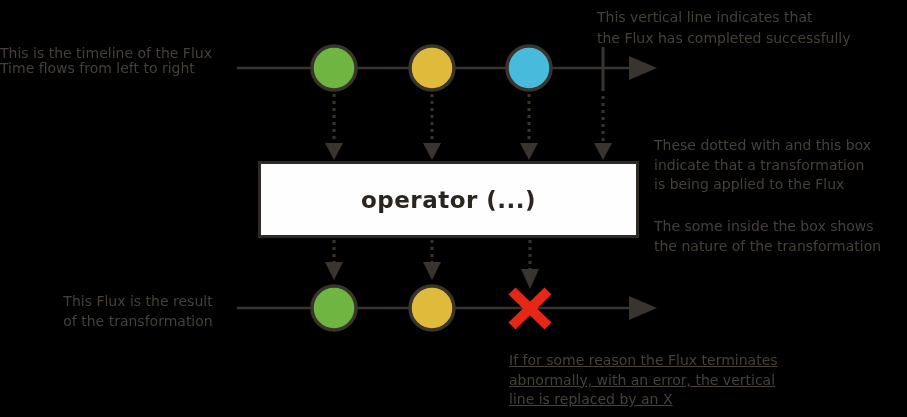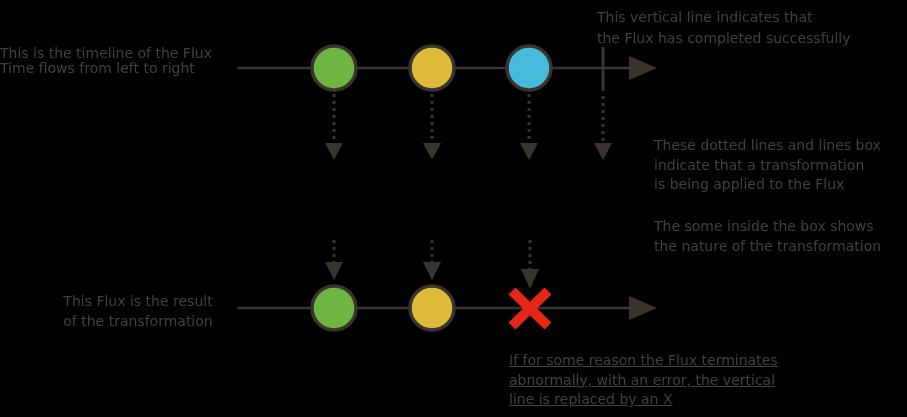--- a/index.html
+++ b/index.html
@@ -82,26 +82,29 @@
     <line class="stroke-line timeline" x1="237" y1="308" x2="629" y2="308"></line>
     <polygon class="fill-line" points="629,296 629,320 657,308"></polygon>
 
     <circle class="marble marble-green" cx="334" cy="308" r="22"></circle>
     <circle class="marble marble-yellow" cx="432" cy="308" r="22"></circle>
 
     <line class="error-x" x1="512" y1="291" x2="548" y2="326"></line>
     <line class="error-x" x1="548" y1="291" x2="512" y2="326"></line>
   </svg>
 
+  <div class="operator-box">
+    <span class="operator-label">operator (...)</span>
+  </div>
 
   <div class="note note-timeline">This is the timeline of the Flux
 Time flows from left to right</div>
   <div class="note note-completion">This vertical line indicates that
 the Flux has completed successfully</div>
-  <div class="note note-transformation">These dotted lines and lines box
+  <div class="note note-transformation">These dotted with and this box
 indicate that a transformation
 is being applied to the Flux</div>
   <div class="note note-box-meaning">The some inside the box shows
 the nature of the transformation</div>
   <div class="note note-result">This Flux is the result
 of the transformation</div>
   <div class="note note-error">If for some reason the Flux terminates
 abnormally, with an error, the vertical
 line is replaced by an X</div>
 </div>

